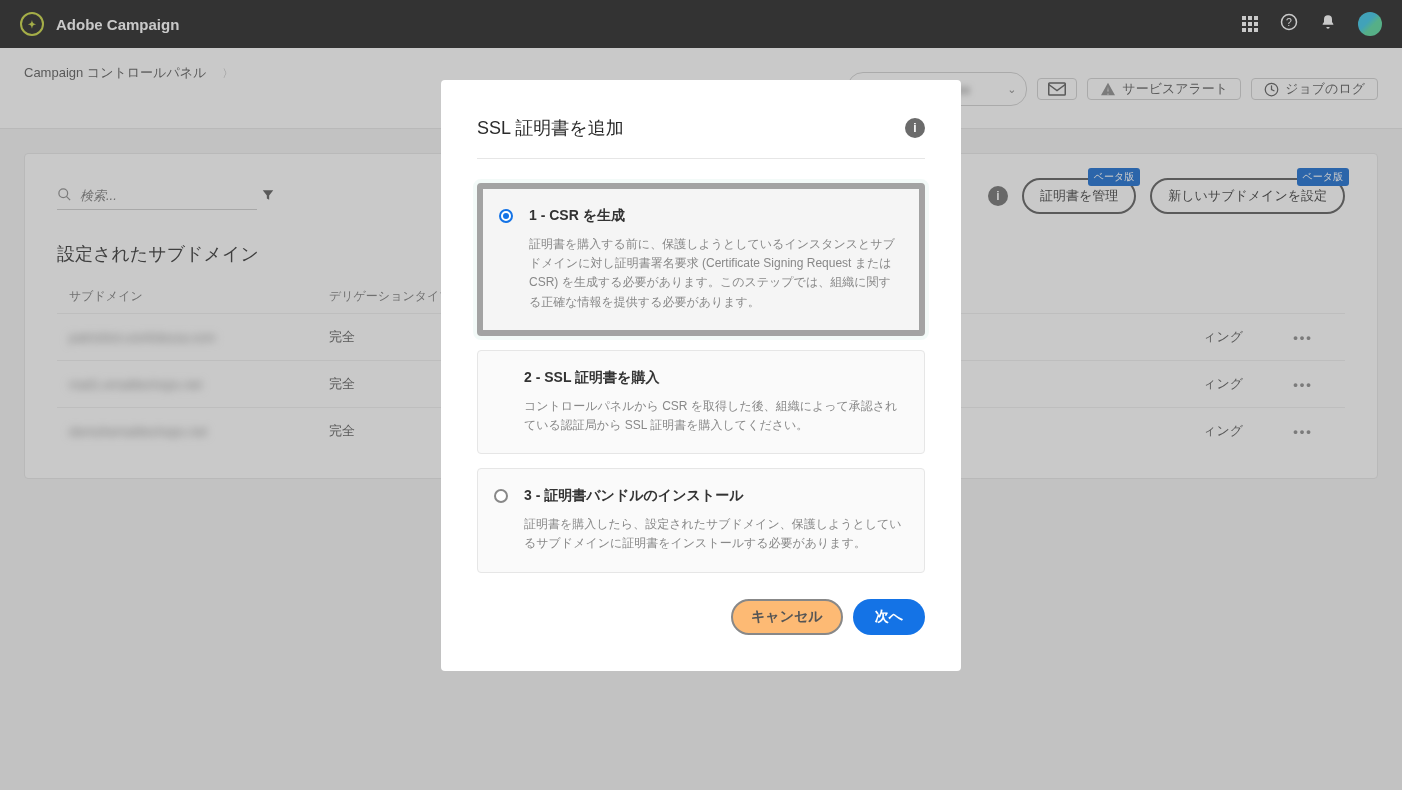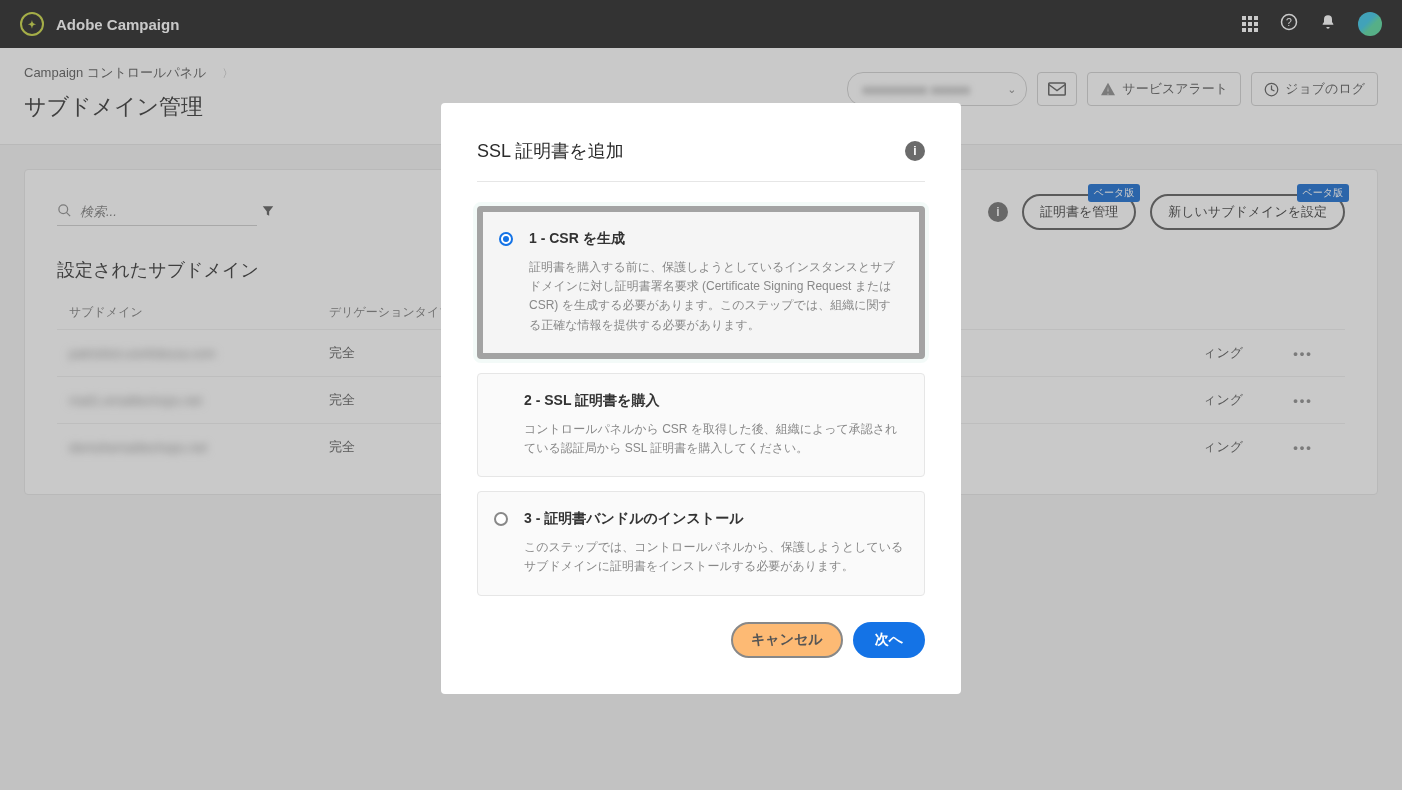--- a/index.html
+++ b/index.html
@@ -19,21 +19,21 @@
 
 .page-header { background: #fff; padding: 16px 24px 22px; border-bottom: 1px solid #e6e6e6; display: flex; justify-content: space-between; align-items: flex-start; }
 .header-left {}
 .breadcrumb { font-size: 13px; color: #6b6b6b; display: flex; align-items: center; gap: 16px; }
 .breadcrumb-link { color: #555; cursor:pointer; }
 .bc-sep { color:#aaa; font-size:11px; }
 .page-title { font-size: 22px; color: #2b2b2b; margin-top: 10px; font-weight: 400; }
 .header-right { display: flex; align-items: center; gap: 10px; margin-top: 8px; }
 .hdr-select { height: 34px; border: 1px solid #d0d0d0; border-radius: 16px; padding: 0 30px 0 14px; background:#fff; font-size:13px; color:#555; display:flex; align-items:center; position:relative; min-width:180px; cursor:pointer; }
 .chev { position:absolute; right:10px; font-size:11px; color:#888; }
-.hdr-iconbtn { height: 34px; min-width: 40px; border: 1px solid #d0d0d0; border-radius: 4px; display:flex; align-items:center; justify-content:center; gap:6px; padding: 0 12px; background:#fff; cursor:pointer; color:#555; font-size:13px; }
+.hdr-iconbtn { height: 22px; min-width: 40px; border: 1px solid #d0d0d0; border-radius: 4px; display:flex; align-items:center; justify-content:center; gap:6px; padding: 0 12px; background:#fff; cursor:pointer; color:#555; font-size:13px; }
 .hdr-iconbtn.alert svg { color:#888; }
 
 
 .content { padding: 24px; }
 .panel { background: #fff; border: 1px solid #e6e6e6; border-radius: 4px; padding: 24px 32px; }
 .panel-top { display: flex; align-items: center; justify-content: space-between; margin-bottom: 28px; }
 .search-wrap { display: flex; align-items: center; gap: 4px; }
 .search-box { display:flex; align-items:center; border-bottom:1px solid #ccc; padding:4px 0; width: 200px; }
 .search-box input { border:none; outline:none; font-size:13px; padding-left:8px; width:100%; font-style: italic; color:#888; }
 .search-icon { color:#888; font-size:15px; }
@@ -45,21 +45,21 @@
 
 .section-title { font-size: 18px; color:#2b2b2b; margin-bottom: 14px; font-weight:500; }
 .table { width:100%; }
 .thead { display:grid; grid-template-columns: 260px 200px 1fr 60px; padding: 8px 12px; font-size:12px; color:#777; }
 .trow { display:grid; grid-template-columns: 260px 200px 1fr 60px; align-items:center; padding: 14px 12px; border-top:1px solid #eee; font-size:13px; color:#555; }
 .blur { filter: blur(4px); color:#888; }
 .more { color:#888; letter-spacing:2px; cursor:pointer; text-align:center; font-weight:bold; }
 .status-cell { text-align: right; padding-right: 30px; }
 
 
-.overlay { position:absolute; inset:0; background:rgba(100,100,100,0.35); display:flex; align-items:flex-start; justify-content:center; padding-top:103px; }
+.overlay { position:absolute; inset:0; background:rgba(100,100,100,0.35); display:flex; align-items:flex-start; justify-content:center; padding-top:80px; }
 .modal { background:#fff; width:520px; border-radius:4px; padding: 36px; }
 .modal-head { display:flex; justify-content:space-between; align-items:center; padding-bottom:18px; border-bottom:1px solid #e6e6e6; margin-bottom:24px; }
 .modal-title { font-size:18px; color:#2b2b2b; font-weight:500; }
 .info-i { width:20px; height:20px; border-radius:50%; background:#6b6b6b; color:#fff; display:flex; align-items:center; justify-content:center; font-size:12px; font-weight:bold; cursor:pointer; }
 
 .step-card { border:1px solid #e6e6e6; border-radius:4px; padding: 18px 20px 18px 46px; position:relative; background:#fafafa; margin-bottom:14px; }
 .step-card.active { border:6px solid #a3a3a3; background:#f5f5f5; outline: 4px solid rgba(47,178,139,0.06); }
 .step-radio { position:absolute; left:16px; top:20px; width:14px; height:14px; border-radius:50%; border:2px solid #888; background:#fff; }
 .step-card.active .step-radio { border-color:#1473e6; }
 .step-card.active .step-radio::after { content:""; position:absolute; inset:2px; border-radius:50%; background:#1473e6; }
@@ -104,21 +104,20 @@
     <span class="avatar"></span>
   </div>
 </div>
 
 <div class="page-header">
   <div class="header-left">
     <div class="breadcrumb">
       <span class="breadcrumb-link">Campaign コントロールパネル</span>
       <span class="bc-sep">〉</span>
     </div>
-    <div class="page-title">サブドメイン管理</div>
   </div>
   <div class="header-right">
     <div class="hdr-select">
       <span style="filter:blur(3px);">xxxxxxxxxx xxxxxx</span>
       <span class="chev">⌄</span>
     </div>
     <div class="hdr-iconbtn" style="padding:0 10px;">
       <svg width="18" height="14" viewBox="0 0 24 18" fill="none" stroke="#555" stroke-width="2">
           <rect x="1" y="1" width="22" height="16" rx="1"></rect>
           <path d="M1 3l11 8 11-8"></path>
@@ -217,21 +216,21 @@
     </div>
 
     <div class="step-card">
       <div class="step-title">2 - SSL 証明書を購入</div>
       <div class="step-desc">コントロールパネルから CSR を取得した後、組織によって承認されている認証局から SSL 証明書を購入してください。</div>
     </div>
 
     <div class="step-card">
       <span class="step-radio"></span>
       <div class="step-title">3 - 証明書バンドルのインストール</div>
-      <div class="step-desc">このステップでは、コントロールパネルから、保護しようとしているサブドメインに証明書をインストールする必要があります。</div>
+      <div class="step-desc">証明書を購入したら、設定されたサブドメイン、保護しようとしているサブドメインに証明書をインストールする必要があります。</div>
     </div>
 
     <div class="modal-foot">
       <button class="btn-outline">キャンセル</button>
       <button class="btn-primary">次へ</button>
     </div>
   </div>
 </div>
 
 </body></html>

